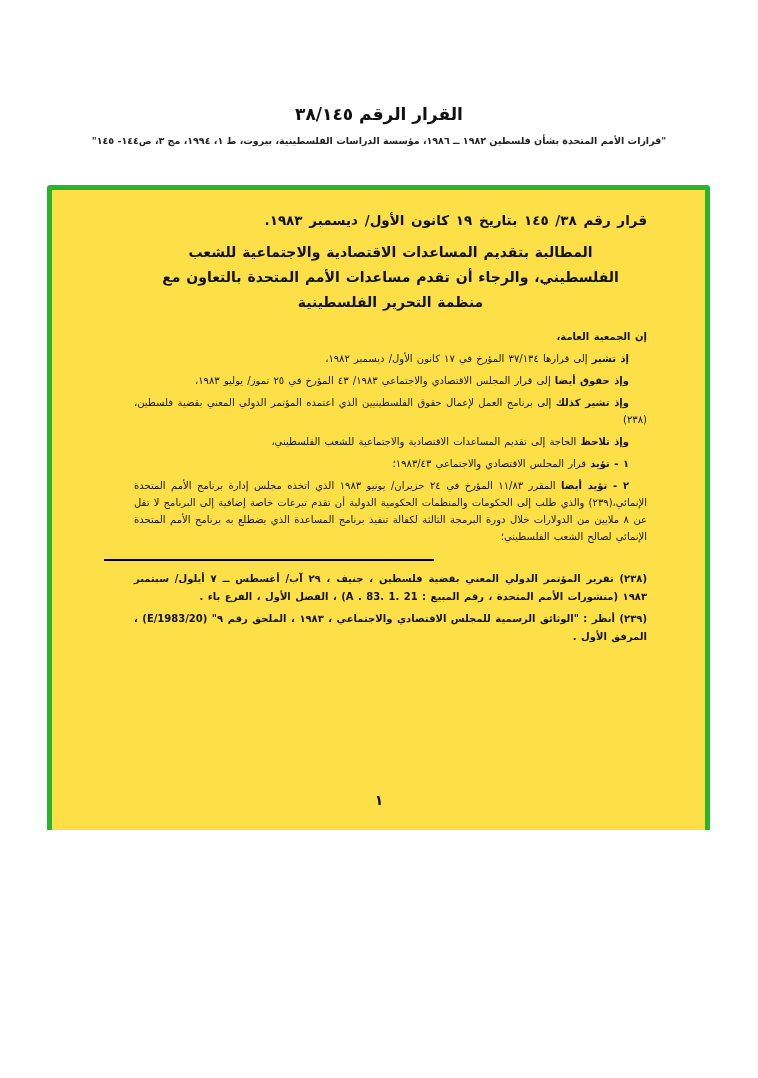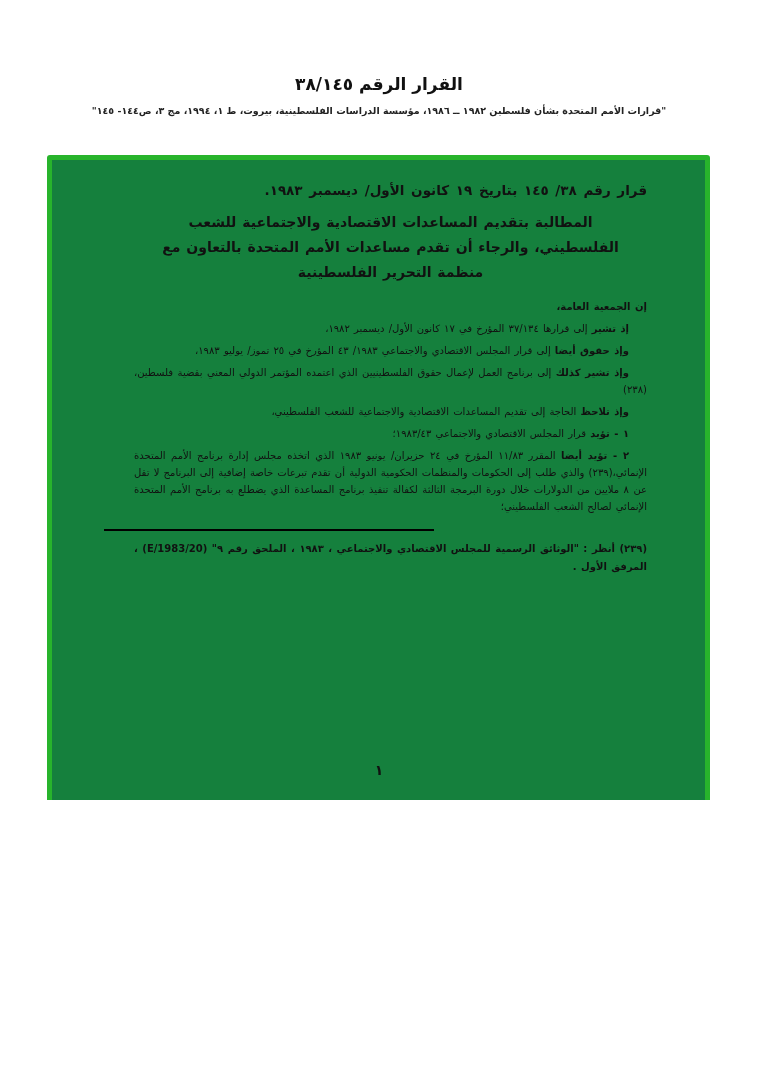--- a/index.html
+++ b/index.html
@@ -1,27 +1,27 @@
 <!DOCTYPE html>
 <html lang="ar"><head>
 <meta charset="utf-8">
 <style>
   * { margin:0; padding:0; box-sizing:border-box; }
   html,body { background:#ffffff; }
   body { width:758px; font-family:"DejaVu Sans", sans-serif; }
   .page {
     position:relative; width:758px; height:800px; background:#ffffff;
-    direction:rtl; overflow:hidden;
+    direction:rtl; overflow:hidden;margin-top:30px;
   }
   .header { text-align:center; padding-top:74px; }
   .doc-title { font-size:17px; font-weight:bold; color:#111; letter-spacing:0.5px; }
   .doc-citation { font-size:9.5px; font-weight:bold; color:#222; margin-top:11px; padding:0 20px; }
   .green-box {
     position:absolute; top:155px; left:47px; width:663px; height:857px;
-    border:5px solid #28b42c; border-radius:3px; background:#15803d;
+    border:5px solid #28b42c; border-radius:3px; background:#fde047;
     padding:22px 58px 14px 82px; overflow:hidden;
   }
   .intro-line {
     font-size:13.5px; font-weight:bold; text-align:right; color:#111;
     margin-bottom:12px; word-spacing:2px;
   }
   .res-heading {
     font-size:14px; font-weight:bold; text-align:center; color:#111;
     line-height:1.8; margin:0 14px 12px 14px; word-spacing:1px;
   }
@@ -92,20 +92,21 @@
       <div class="para indent">
         <span class="lead">٢ - تؤيد أيضا</span><span> المقرر ١١/٨٣ المؤرخ في ٢٤ حزيران/ يونيو ١٩٨٣ الذي اتخذه مجلس إدارة برنامج الأمم المتحدة الإنمائي،(٢٣٩) والذي طلب إلى الحكومات والمنظمات الحكومية الدولية أن تقدم تبرعات خاصة إضافية إلى البرنامج لا تقل عن ٨ ملايين من الدولارات خلال دورة البرمجة الثالثة لكفالة تنفيذ برنامج المساعدة الذي يضطلع به برنامج الأمم المتحدة الإنمائي لصالح الشعب الفلسطيني؛</span>
       </div>
 
 
 
     </div>
 
     <div class="footnotes">
       <div class="footnote-rule"></div>
+      <div class="footnote">(٢٣٨)  تقرير المؤتمر الدولي المعني بقضية فلسطين ، جنيف ، ٢٩ آب/ أغسطس ــ ٧ أيلول/ سبتمبر ١٩٨٣ (منشورات الأمم المتحدة ، رقم المبيع : A . 83. 1. 21) ، الفصل الأول ، الفرع باء .</div>
       <div class="footnote">(٢٣٩)  أنظر : "الوثائق الرسمية للمجلس الاقتصادي والاجتماعي ، ١٩٨٣ ، الملحق رقم ٩" (E/1983/20) ، المرفق الأول .</div>
     </div>
 
   </div>
 
   <div class="page-number">١</div>
 
 </div>
 
 </body></html>

